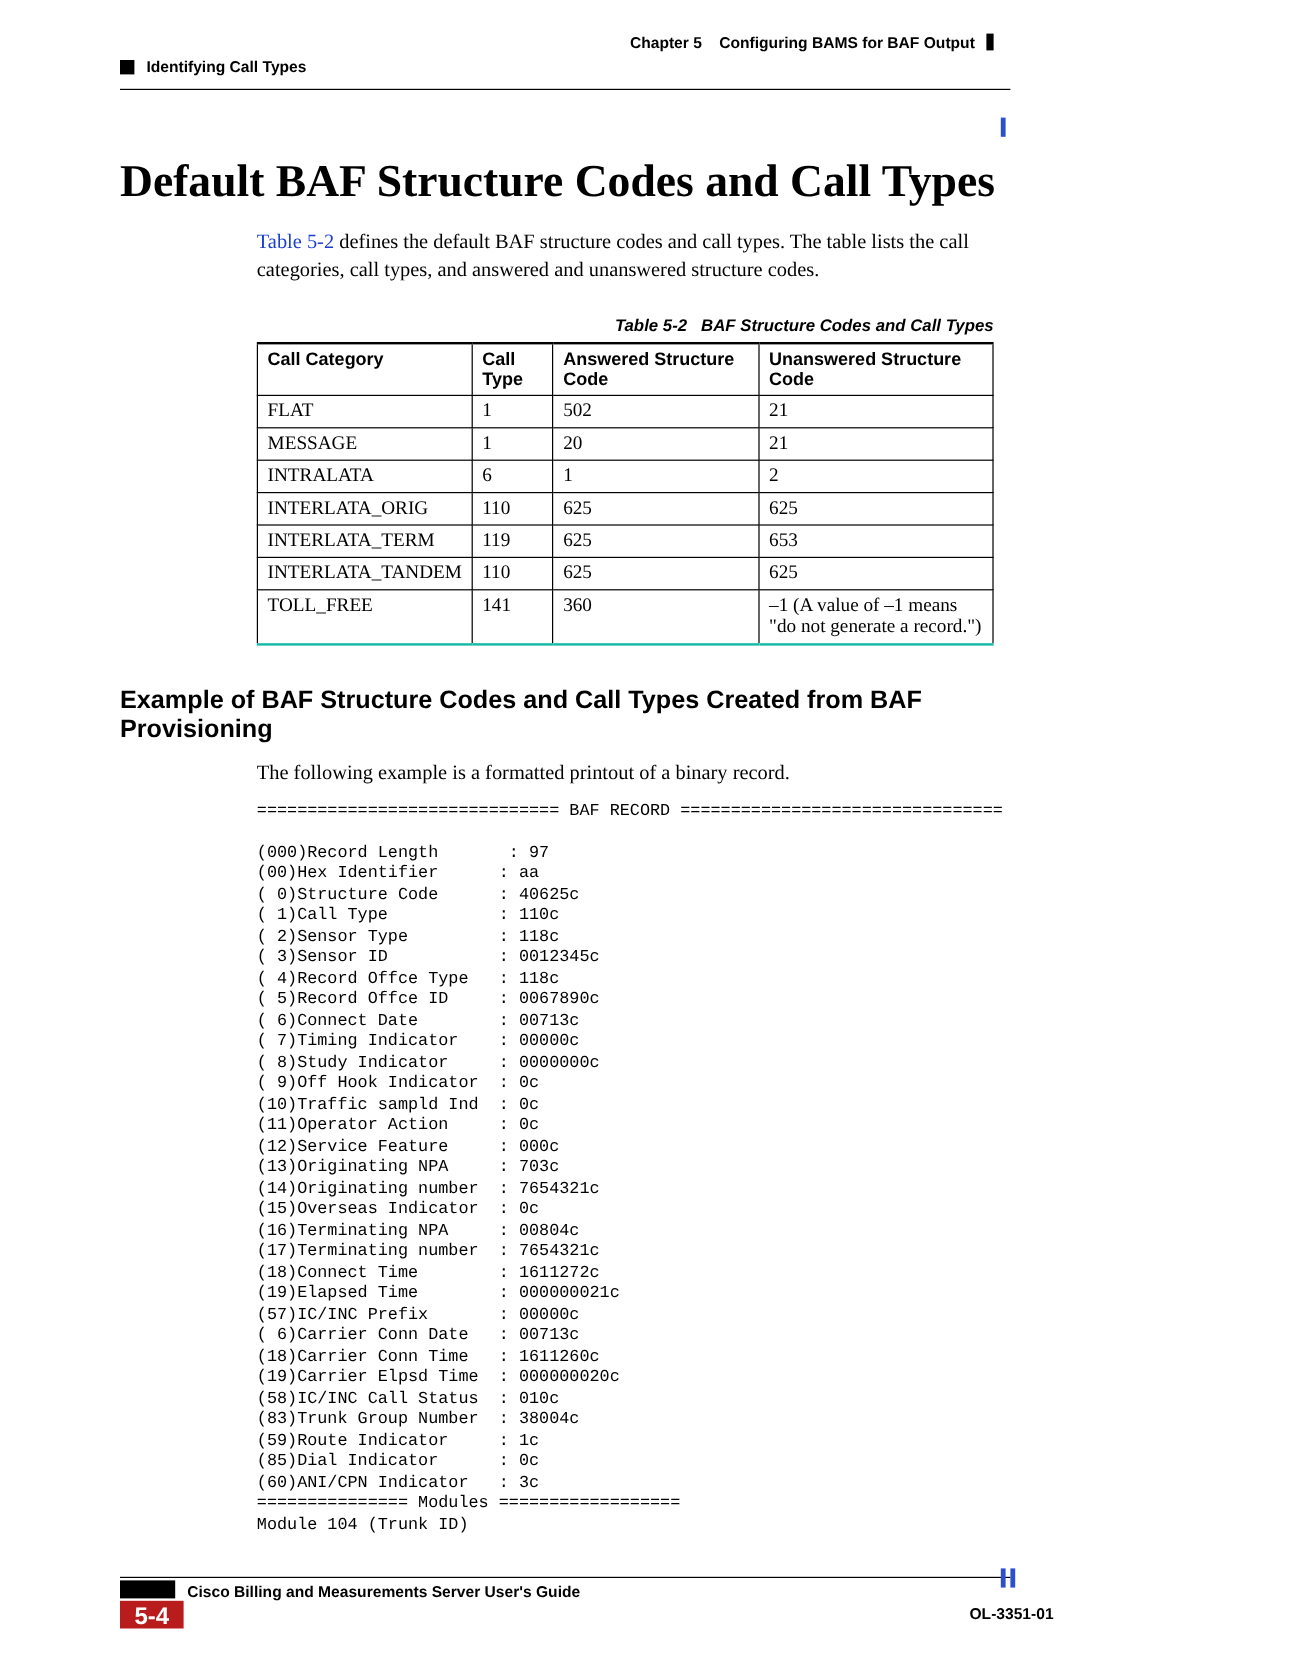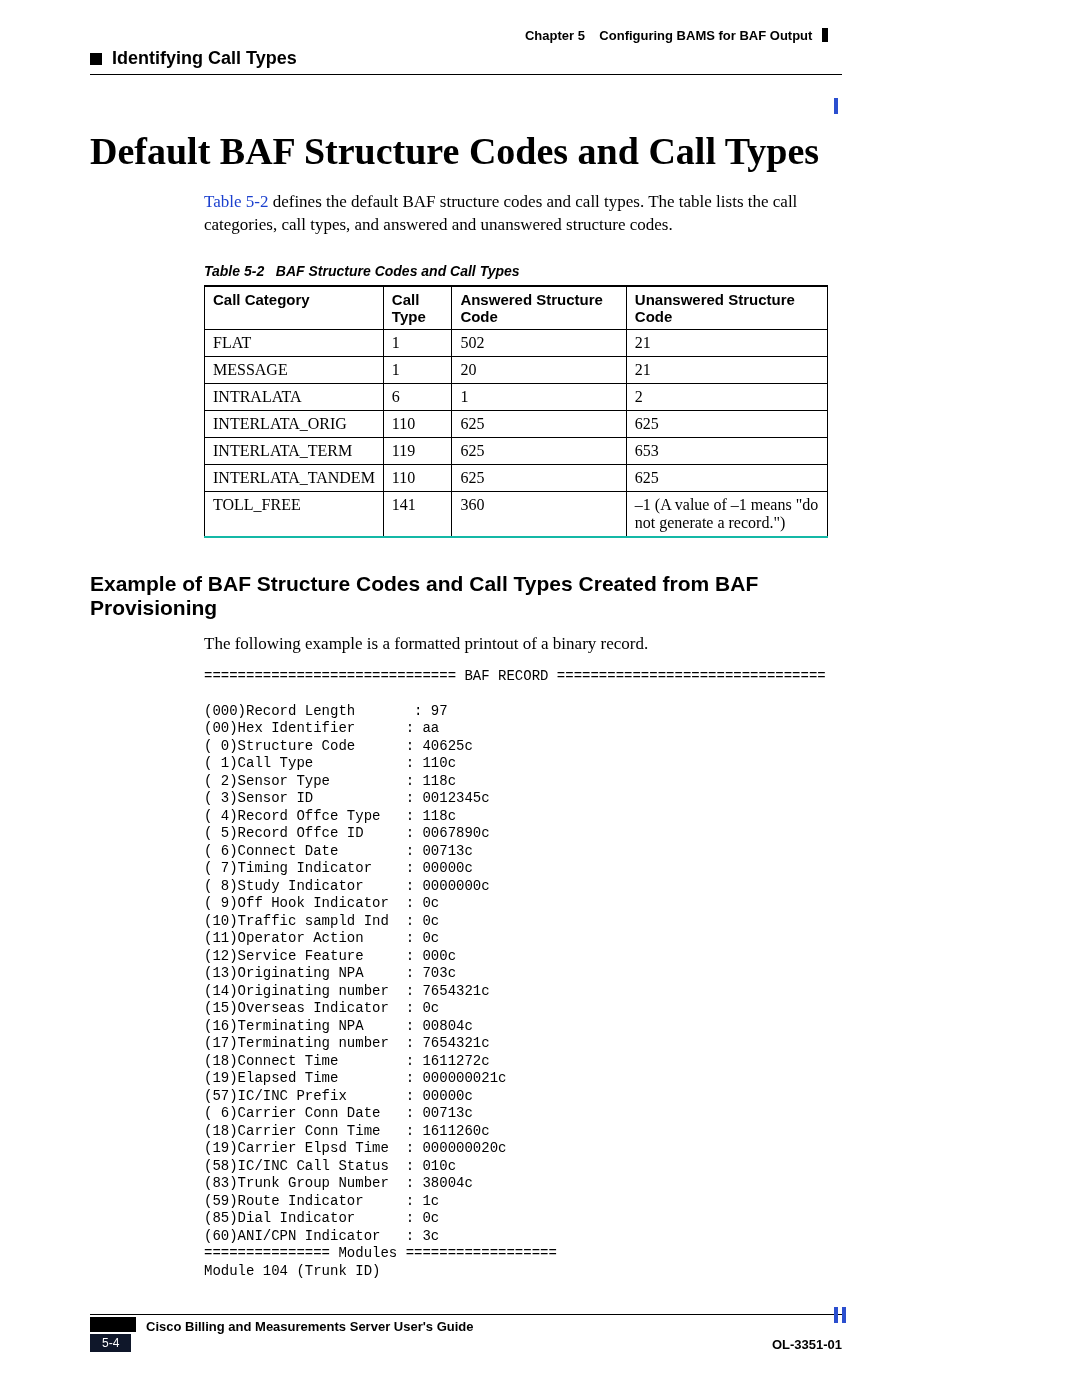--- a/index.html
+++ b/index.html
@@ -5,21 +5,21 @@
   * { margin: 0; padding: 0; box-sizing: border-box; }
   html, body {
     width: 1080px;
     background: #fff;
     font-family: "Times New Roman", Times, serif;
     color: #000;
   }
   .page {
     width: 924px;
     position: relative;
-    padding: 28px 0 0 8px;
+    padding: 28px 0 0 18px;
   }
 
   
   .hdr {
     position: relative;
     height: 28px;
     margin: 0 82px 0 82px;
   }
   .hdr .chapter {
     position: absolute;
@@ -35,21 +35,21 @@
     background: #000;
     vertical-align: -2px;
     margin-left: 6px;
   }
   .hdr .section-row {
     position: absolute;
     left: 0; top: 20px;
     display: flex; align-items: center;
     font-family: Arial, Helvetica, sans-serif;
     font-weight: bold;
-    font-size: 18px;
+    font-size: 13px;
   }
   .hdr .section-row .blk {
     display: inline-block;
     width: 12px; height: 12px;
     background: #000;
     margin-right: 10px;
   }
   .hdr-rule {
     margin: 18px 82px 0 82px;
     border: none;
@@ -84,20 +84,21 @@
   p.intro .xref { color: #1a3fce; }
 
   
   .tbl-cap {
     font-family: Arial, Helvetica, sans-serif;
     font-weight: bold;
     font-style: italic;
     font-size: 14px;
     margin-top: 26px;
     margin-bottom: 6px;
+    text-align: right;
   }
   table.baf {
     width: 100%;
     border-collapse: collapse;
     font-size: 16px;
   }
   table.baf th, table.baf td {
     border: 1px solid #000;
     padding: 4px 8px;
     text-align: left;
@@ -137,44 +138,44 @@
 
   
   .ftr-wrap { margin-top: 34px; }
   .ftr-rule {
     margin: 0 82px 0 82px;
     border: none;
     border-top: 1px solid #000;
   }
   .ftr {
     position: relative;
-    margin: 2px 82px 0 82px;
+    margin: 2px 46px 0 82px;
     height: 40px;
   }
   .ftr .guide {
     font-family: Arial, Helvetica, sans-serif;
     font-weight: bold;
     font-size: 13px;
     position: absolute;
     left: 56px; top: 2px;
   }
   .hbar {
     position: absolute;
     left: 0; top: 0;
     width: 46px; height: 15px;
     background: #000;
   }
   .pagebox {
     position: absolute;
     left: 0; top: 17px;
-    background: #0f172a;
+    background: #b91c1c;
     color: #fff;
     font-family: Arial, Helvetica, sans-serif;
-    font-weight: normal;
-    font-size: 12px;
+    font-weight: bold;
+    font-size: 20px;
     padding: 2px 12px;
   }
   .doc-id {
     position: absolute;
     right: 0; top: 20px;
     font-family: Arial, Helvetica, sans-serif;
     font-weight: bold;
     font-size: 13px;
   }
 </style>

